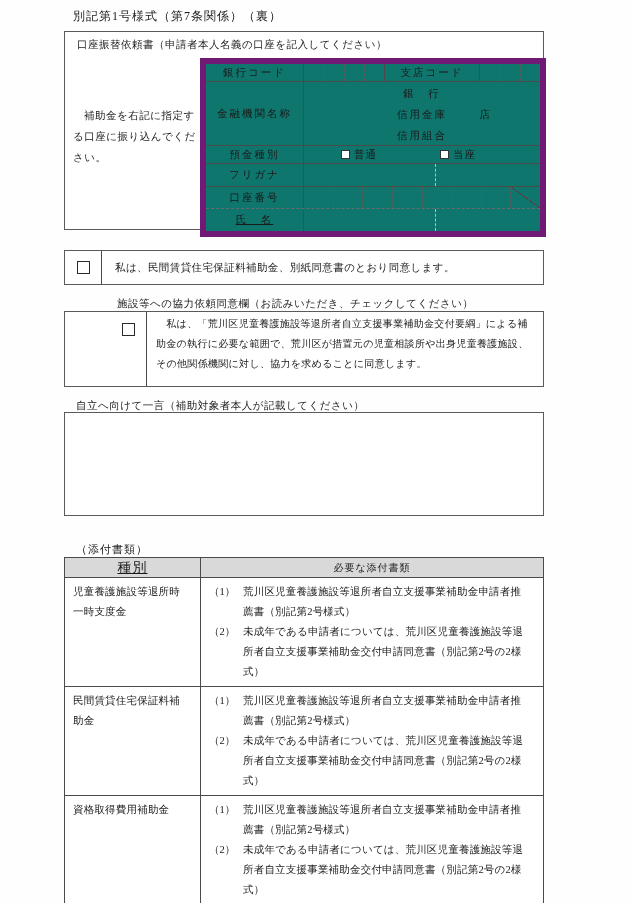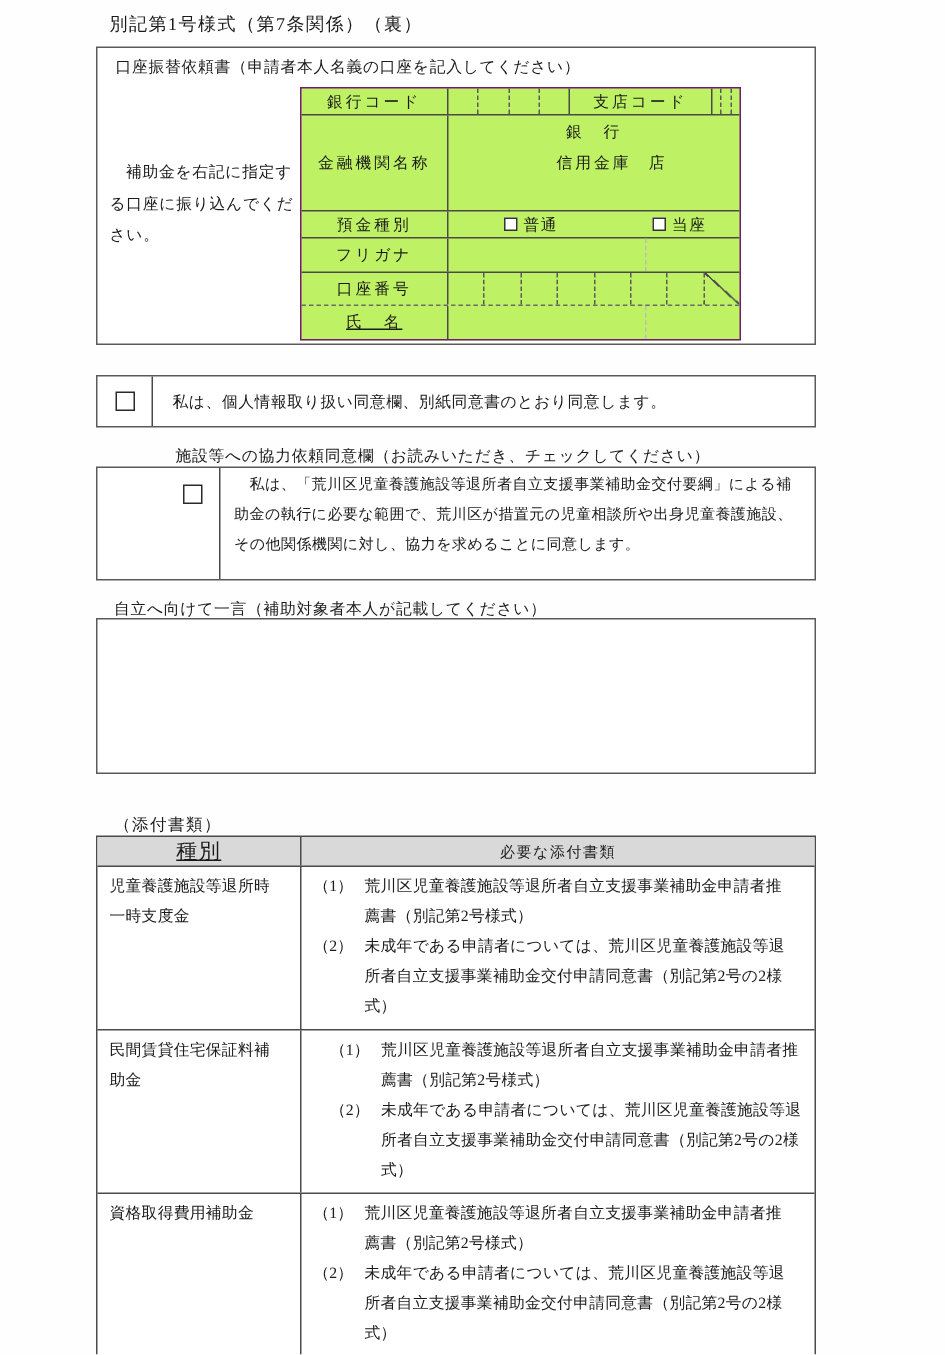--- a/index.html
+++ b/index.html
@@ -9,21 +9,21 @@
 
   .title { position:absolute; left:73px; top:8px; font-size:12px; letter-spacing:1px; }
 
   .box { position:absolute; left:64px; width:480px; border:1px solid #5a5a5a; background:#fff; }
 
   
   .box1 { top:31px; height:199px; }
   .box1-heading { position:absolute; left:12px; top:6px; font-size:10.5px; letter-spacing:0.5px; }
   .side-note { position:absolute; left:8px; top:73px; width:124px; font-size:10.5px; line-height:21px; letter-spacing:0.5px; }
 
-  .bank-table { position:absolute; left:135px; top:26px; width:294px; border:1px solid #701a75; background:#bef264; }
+  .bank-table { position:absolute; left:135px; top:26px; width:346px; border:6px solid #701a75; background:#0f766e; }
   .bt-row { display:flex; position:relative; }
   .bt-row + .bt-row { border-top:1px solid #4a4a4a; }
   .bt-row.r6 { border-top:1px dashed #6a6a6a; }
   .r1 { height:17px; } .r2 { height:64px; } .r3 { height:18px; }
   .r4 { height:22px; } .r5 { height:23px; } .r6 { height:23px;text-decoration:underline; }
   .bt-label { font-size:10.5px; letter-spacing:2px; text-align:center; display:flex; align-items:center; justify-content:center; border-right:1px solid #4a4a4a; }
   .w-label { width:98px; flex:0 0 98px; }
   .w-branch { width:96px; flex:0 0 96px; border-left:1px solid #4a4a4a; }
   .digits { display:flex; flex:1; }
   .digits.g1 { flex:0 0 80px; }
@@ -60,21 +60,21 @@
   
   .box-message { top:412px; height:104px; }
 
   
   .attach-table { position:absolute; left:64px; top:557px; width:480px; border:1px solid #4a4a4a; background:#fff; }
   .at-header { display:flex; height:20px; background:#d9d9d9; border-bottom:1px solid #4a4a4a; }
   .at-h1 { flex:0 0 136px; border-right:1px solid #4a4a4a; display:flex; align-items:center; justify-content:center; font-size:14px; letter-spacing:1px;text-decoration:underline; }
   .at-h2 { flex:1; display:flex; align-items:center; justify-content:center; font-size:10px; letter-spacing:1px;font-family:Liberation Serif, serif; }
   .at-row { display:flex; }
   .at-row + .at-row { border-top:1px solid #4a4a4a; }
-  .at-row.h1 { min-height:102px; } .at-row.h2 { min-height:100px;gap:11px; } .at-row.h3 { min-height:101px; }
+  .at-row.h1 { min-height:102px; } .at-row.h2 { min-height:100px; } .at-row.h3 { min-height:101px; }
   .at-cat { flex:0 0 136px; border-right:1px solid #4a4a4a; padding:4px 13px 4px 8px; font-size:10.5px; line-height:20px; letter-spacing:0.2px; }
   .at-items { flex:1; padding:4px 6px 4px 8px; }
   .at-item { display:flex; }
   .at-num { flex:0 0 34px; font-size:10.5px; line-height:20px; }
   .at-text { width:287px; font-size:10.5px; line-height:20px; letter-spacing:0.2px; }
 </style>
 </head>
 <body>
 
 <div class="page">
@@ -101,20 +101,21 @@
           <div class="dcell"></div>
           <div class="dcell"></div>
         </div>
       </div>
 
       <div class="bt-row r2">
         <div class="bt-label w-label">金融機関名称</div>
         <div class="bt-value inst">
           <div>銀　行</div>
           <div>信用金庫</div>
+          <div>信用組合</div>
           <div class="branch-suffix">店</div>
         </div>
       </div>
 
       <div class="bt-row r3">
         <div class="bt-label w-label">預金種別</div>
         <div class="bt-value deposit">
           <span class="dep-opt o1">
               <span class="cb-sm"></span>
               <span>普通</span>
@@ -149,21 +150,21 @@
         <div class="bt-label w-label">氏　名</div>
         <div class="bt-value has-vline"></div>
       </div>
     </div>
   </div>
 
   <div class="box consent-box box-personal">
     <div class="cb-col center">
       <span class="cb"></span>
     </div>
-    <div class="consent-text center">私は、個人情報取り扱い同意欄、別紙同意書のとおり同意します。</div>
+    <div class="consent-text center">私は、民間賃貸住宅保証料補助金、別紙同意書のとおり同意します。</div>
   </div>
 
   <div class="sec-label lbl-facility">施設等への協力依頼同意欄（お読みいただき、チェックしてください）</div>
   <div class="box consent-box box-facility">
     <div class="cb-col top">
       <span class="cb"></span>
     </div>
     <div class="consent-text multi">　私は、「荒川区児童養護施設等退所者自立支援事業補助金交付要綱」による補助金の執行に必要な範囲で、荒川区が措置元の児童相談所や出身児童養護施設、その他関係機関に対し、協力を求めることに同意します。</div>
   </div>
 

